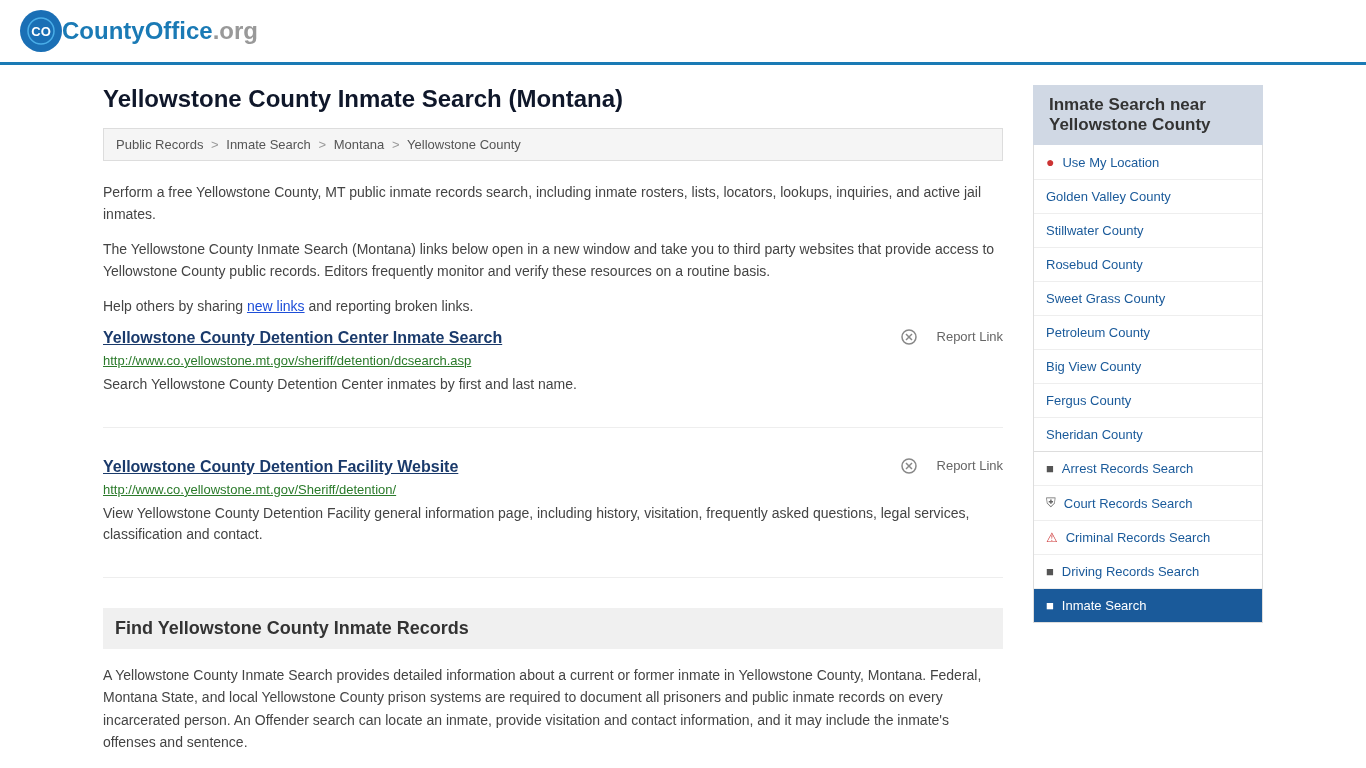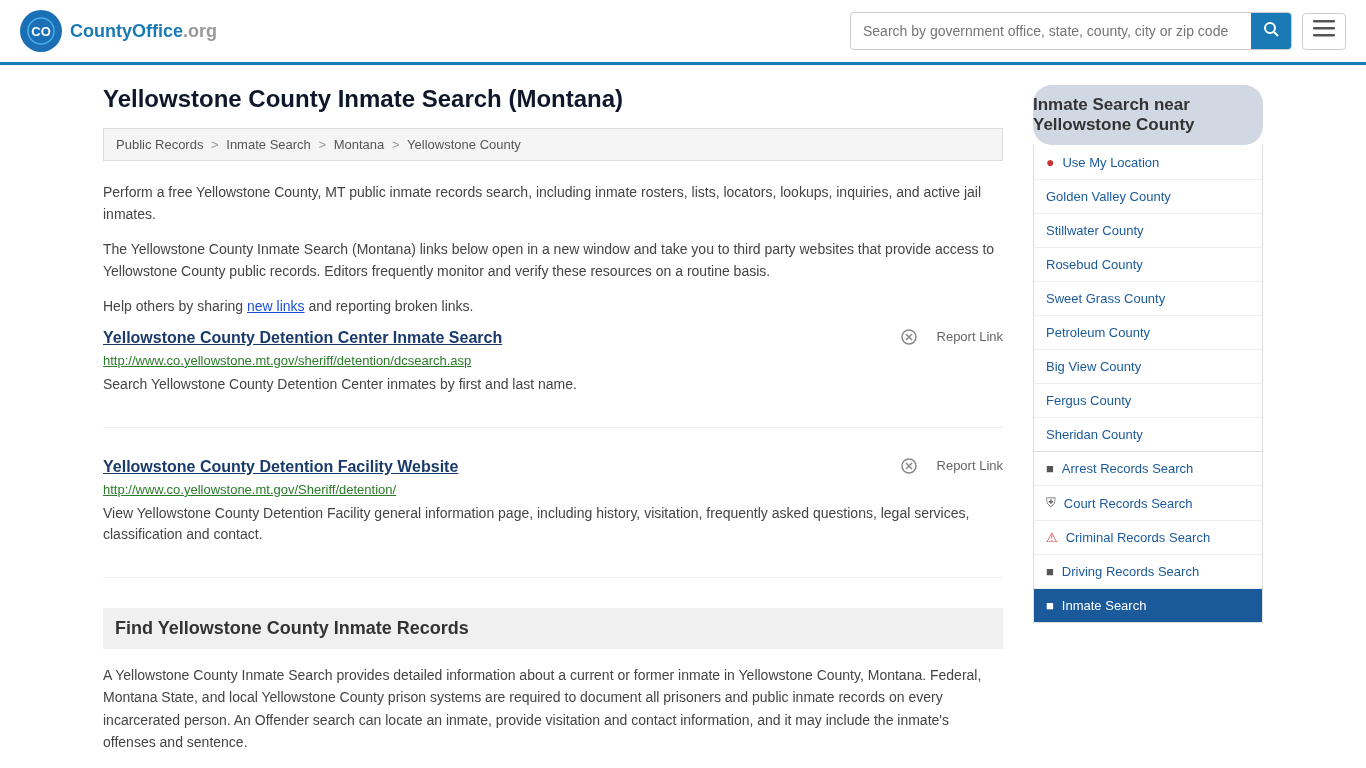--- a/index.html
+++ b/index.html
@@ -10,36 +10,36 @@
       background: #fff;
       border-bottom: 3px solid #1a7ab5;
       padding: 10px 20px;
       display: flex;
       align-items: center;
       justify-content: space-between;
     }
     .logo-area {
       display: flex;
       align-items: center;
-      gap: 8px;
+      gap: 0;
     }
     .logo-circle {
       width: 42px;
       height: 42px;
       border-radius: 50%;
       background: #1a6fb5;
       display: flex;
       align-items: center;
       justify-content: center;
       color: white;
       font-size: 20px;
       font-weight: bold;
     }
     .logo-text {
-      font-size: 18px;
+      font-size: 24px;
       color: #333;
       font-weight: bold;
     }
     .logo-text span {
       color: #1a7ab5;
     }
     .header-right {
       display: flex;
       align-items: center;
       gap: 10px;
@@ -183,23 +183,22 @@
       font-size: 14px;
       margin: 15px 0 10px 0;
     }
 
     
     .sidebar-section-title {
       font-size: 17px;
       font-weight: bold;
       color: #333;
       background: #d0d8e4;
-      padding: 10px 0;
+      padding: 10px 16px;
       margin-bottom: 0;
-      border-radius: 19px;
     }
     .sidebar-list {
       list-style: none;
       border: 1px solid #ddd;
       border-top: none;
     }
     .sidebar-list li {
       border-bottom: 1px solid #eee;
     }
     .sidebar-list li:last-child {
@@ -267,38 +266,20 @@
   <div class="logo-area">
     <div class="logo-circle">
       <svg width="28" height="28" viewBox="0 0 28 28" fill="none">
         <circle cx="14" cy="14" r="13" fill="#1a6fb5" stroke="#4aaee8" stroke-width="1.5"></circle>
         <text x="14" y="19" text-anchor="middle" fill="white" font-size="13" font-weight="bold" font-family="Arial">CO</text>
       </svg>
     </div>
     <div class="logo-text">
       <span>CountyOffice</span><span style="color:#999;">.org</span>
     </div>
-  </div>
-  <div class="header-right">
-    <div class="search-bar">
-      <input type="text" placeholder="Search by government office, state, county, city or zip code" style="">
-      <button>
-        <svg width="16" height="16" viewBox="0 0 16 16" fill="white">
-            <circle cx="7" cy="7" r="5" stroke="white" stroke-width="2" fill="none"></circle>
-            <line x1="11" y1="11" x2="15" y2="15" stroke="white" stroke-width="2"></line>
-          </svg>
-      </button>
-    </div>
-    <button class="menu-btn">
-      <svg width="22" height="18" viewBox="0 0 22 18" fill="none">
-        <rect y="0" width="22" height="2.5" rx="1" fill="#555"></rect>
-        <rect y="7" width="22" height="2.5" rx="1" fill="#555"></rect>
-        <rect y="14" width="22" height="2.5" rx="1" fill="#555"></rect>
-      </svg>
-    </button>
   </div>
 </header>
 
 <div class="main-container">
 
   <div class="content-area">
 
     <h1 class="page-title">Yellowstone County Inmate Search (Montana)</h1>
 
     <div class="breadcrumb">

